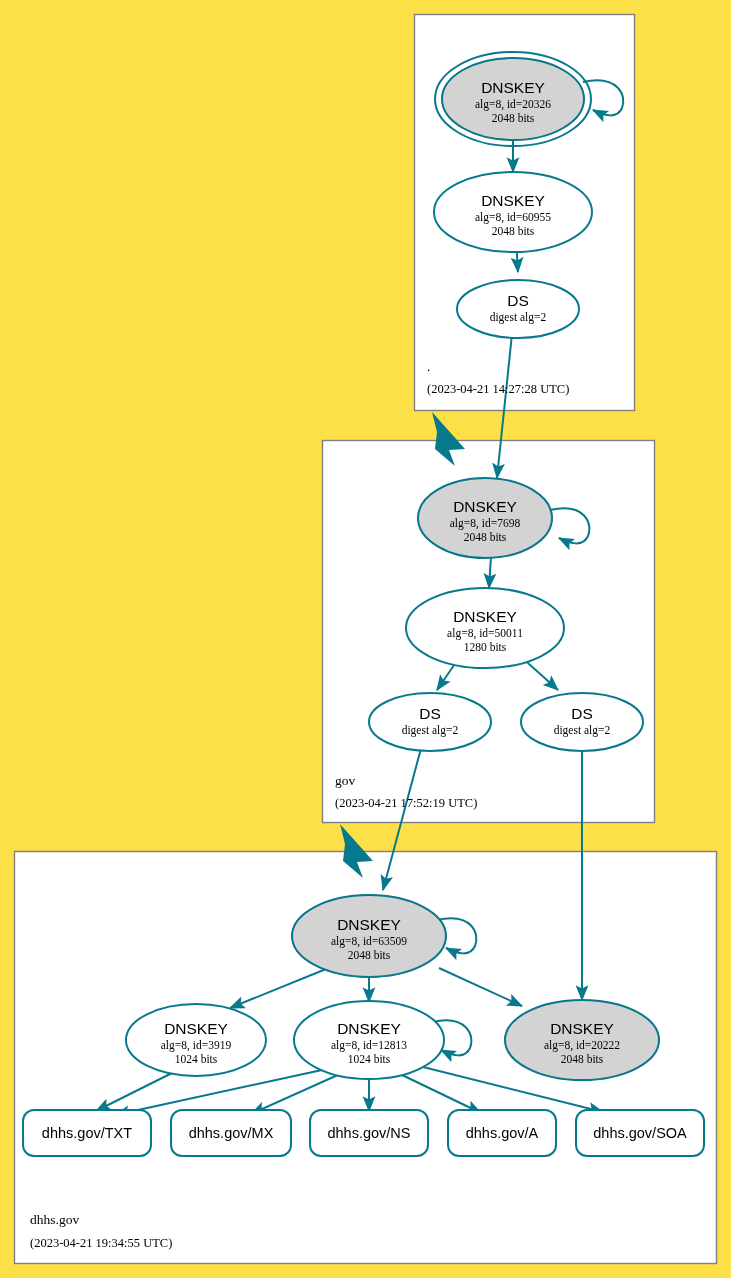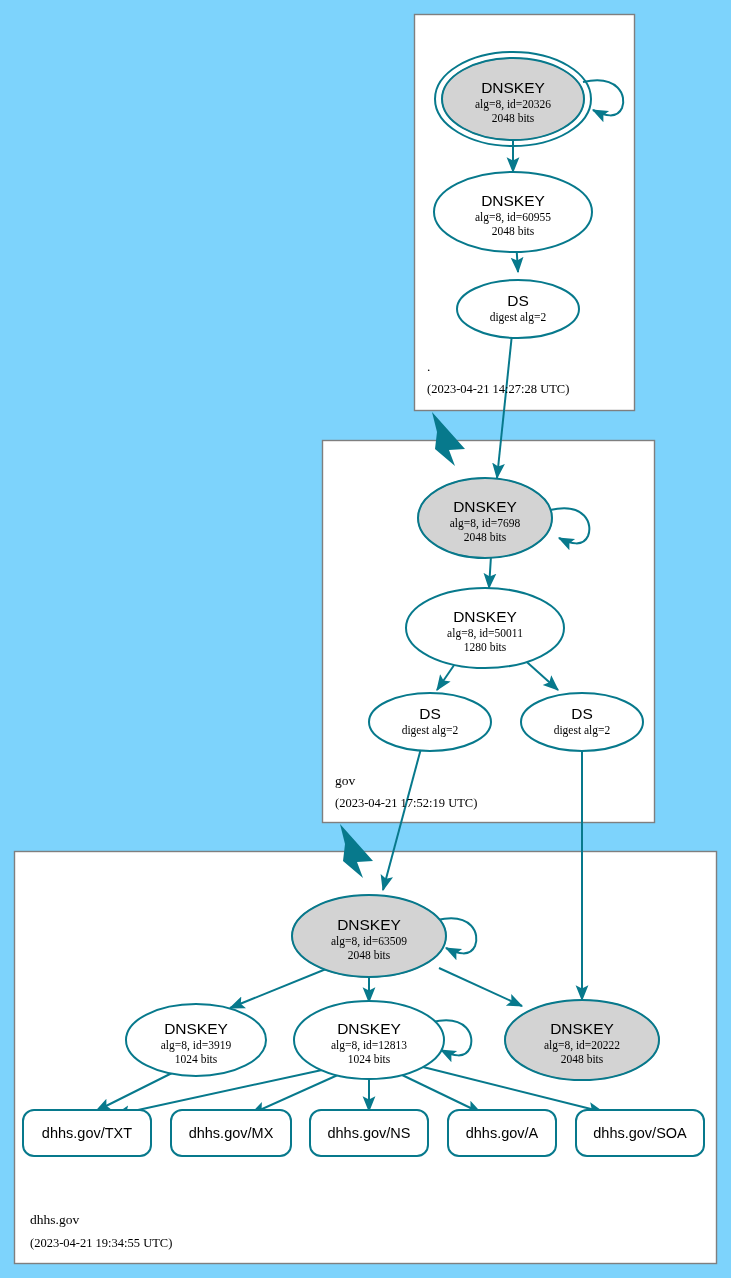--- a/index.html
+++ b/index.html
@@ -7,21 +7,21 @@
     padding: 0;
     background: #ffffff;
   }
   body {
     font-family: "Liberation Sans", sans-serif;
   }
   #canvas {
     position: relative;
     width: 731px;
     height: 1278px;
-    background: #7dd3fc;
+    background: #fde047;
     overflow: hidden;
   }
   svg.graph {
     position: absolute;
     left: 0;
     top: 0;
     width: 731px;
     height: 1278px;
   }
   .zone-box {

